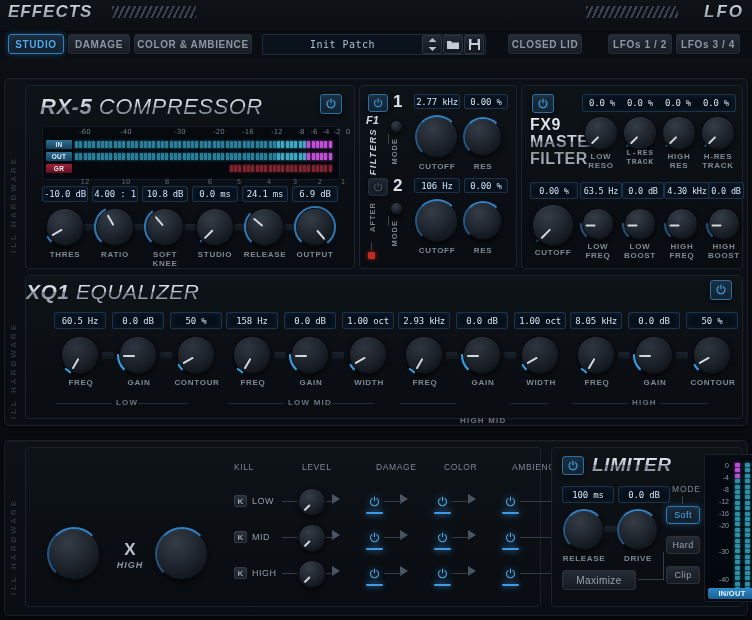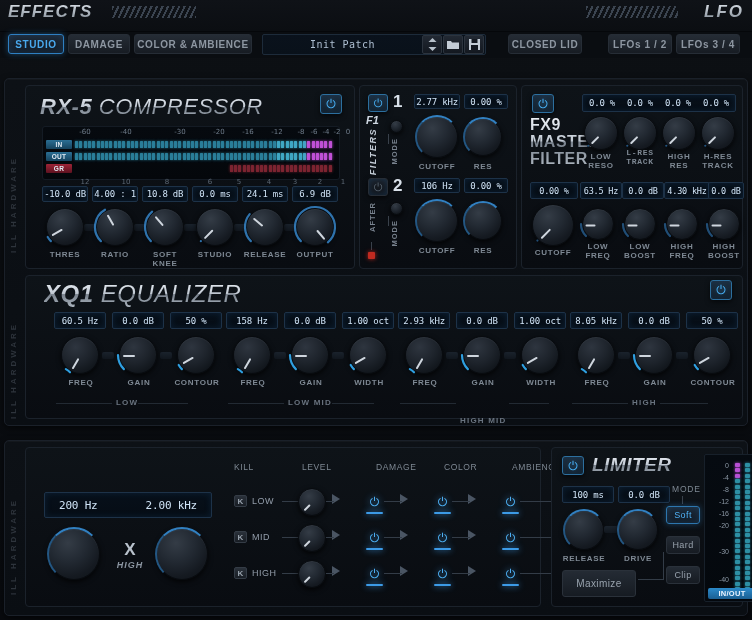--- a/index.html
+++ b/index.html
@@ -765,21 +765,21 @@
             </svg>
           </div>
           <div class="knob-lbl" style="position: absolute; left: 182px; top: 156px; width: 40px; line-height: 9px;">
             <div>HIGH</div>
             <div>BOOST</div>
           </div>
         </div>
     </div>
 
     <div class="module" style="left:20px;top:196px;width:718px;height:144px;">
-      <div class="mod-title" style="position:absolute;left:18px;top:4px;font-size:24px;">
+      <div class="mod-title" style="position:absolute;left:0;top:4px;font-size:21px;">
         <span>XQ1</span>
         <span class="thin">EQUALIZER</span>
       </div>
       <div class="pwr on" style="position:absolute;right:10px;top:4px;">⏻</div>
       <div id="eq-bands">
           <div class="val" style="position: absolute; left: 28px; top: 36px; width: 52px; height: 17px;">60.5 Hz</div>
           <div class="link-bar" style="left: 76px; top: 76px; width: 12px;"></div>
           <div style="position: absolute; left: 35px; top: 60px; width: 38px; height: 38px;">
             <div class="knob eqk" style="width: 38px; height: 38px;">
               <div class="pointer" style="transform: translateX(-50%) rotate(-150deg);"></div>
@@ -920,24 +920,20 @@
           <div class="divider-line" style="left: 633.6px; top: 127px; width: 48px;"></div>
         </div>
     </div>
   </div>
 
   <div class="panel" style="left:4px;top:440px;width:744px;height:176px;">
     <div class="vert-brand" style="left:4px;top:14px;height:140px;">ILL HARDWARE</div>
 
     <div class="module" style="left:20px;top:6px;width:516px;height:160px;">
 
-      <div class="val" style="position:absolute;left:18px;top:44px;width:168px;height:26px;justify-content:space-between;padding:0 14px;font-size:11px;">
-        <span>200 Hz</span>
-        <span>2.00 kHz</span>
-      </div>
 
       <div class="knob glowring" style="position:absolute;left:22px;top:80px;width:52px;height:52px;"></div>
       <div class="knob glowring" style="position:absolute;left:130px;top:80px;width:52px;height:52px;"></div>
       <div style="position:absolute;left:86px;top:92px;width:36px;text-align:center;font-size:17px;font-weight:bold;color:#b9c2cc;">X</div>
       <div style="position:absolute;left:82px;top:112px;width:44px;text-align:center;font-size:9px;font-style:italic;font-weight:bold;color:#8b95a1;letter-spacing:1px;">HIGH</div>
 
       <div id="routing">
           <div class="col-hdr" style="left: 208px; top: 14px;">KILL</div>
           <div class="col-hdr" style="left: 276px; top: 14px;">LEVEL</div>
           <div class="col-hdr" style="left: 350px; top: 14px;">DAMAGE</div>
@@ -1019,21 +1015,21 @@
 
       <div class="val" style="position:absolute;left:10px;top:38px;width:52px;height:17px;">100 ms</div>
       <div class="val" style="position:absolute;left:66px;top:38px;width:52px;height:17px;">0.0 dB</div>
 
       <div class="knob glowring" style="position:absolute;left:12px;top:62px;width:40px;height:40px;"></div>
       <div class="link-bar" style="left:52px;top:78px;width:14px;"></div>
       <div class="knob glowring" style="position:absolute;left:66px;top:62px;width:40px;height:40px;"></div>
       <div class="knob-lbl" style="position:absolute;left:6px;top:106px;width:52px;">RELEASE</div>
       <div class="knob-lbl" style="position:absolute;left:62px;top:106px;width:48px;">DRIVE</div>
 
-      <div class="mini-btn" style="position:absolute;left:10px;top:122px;width:74px;height:27px;font-weight:normal;font-size:10px;">Maximize</div>
+      <div class="mini-btn" style="position:absolute;left:10px;top:122px;width:74px;height:20px;font-weight:normal;font-size:10px;">Maximize</div>
 
       <div style="position:absolute;left:120px;top:36px;font-size:8.5px;color:#7e8893;letter-spacing:.8px;">MODE</div>
       <div style="position:absolute;left:130px;top:48px;width:1px;height:8px;background:#39414b;"></div>
       <div class="mini-btn sel" style="position:absolute;left:114px;top:58px;width:34px;height:18px;font-weight:normal;">Soft</div>
       <div class="mini-btn" style="position:absolute;left:114px;top:88px;width:34px;height:18px;font-weight:normal;">Hard</div>
       <div class="mini-btn" style="position:absolute;left:114px;top:118px;width:34px;height:18px;font-weight:normal;">Clip</div>
       <div class="wire" style="left:86px;top:131px;width:26px;"></div>
       <div style="position:absolute;left:111px;top:104px;width:1px;height:28px;background:#333c47;"></div>
 
       <div class="lim-meter" style="left:152px;top:6px;width:56px;height:148px;">

